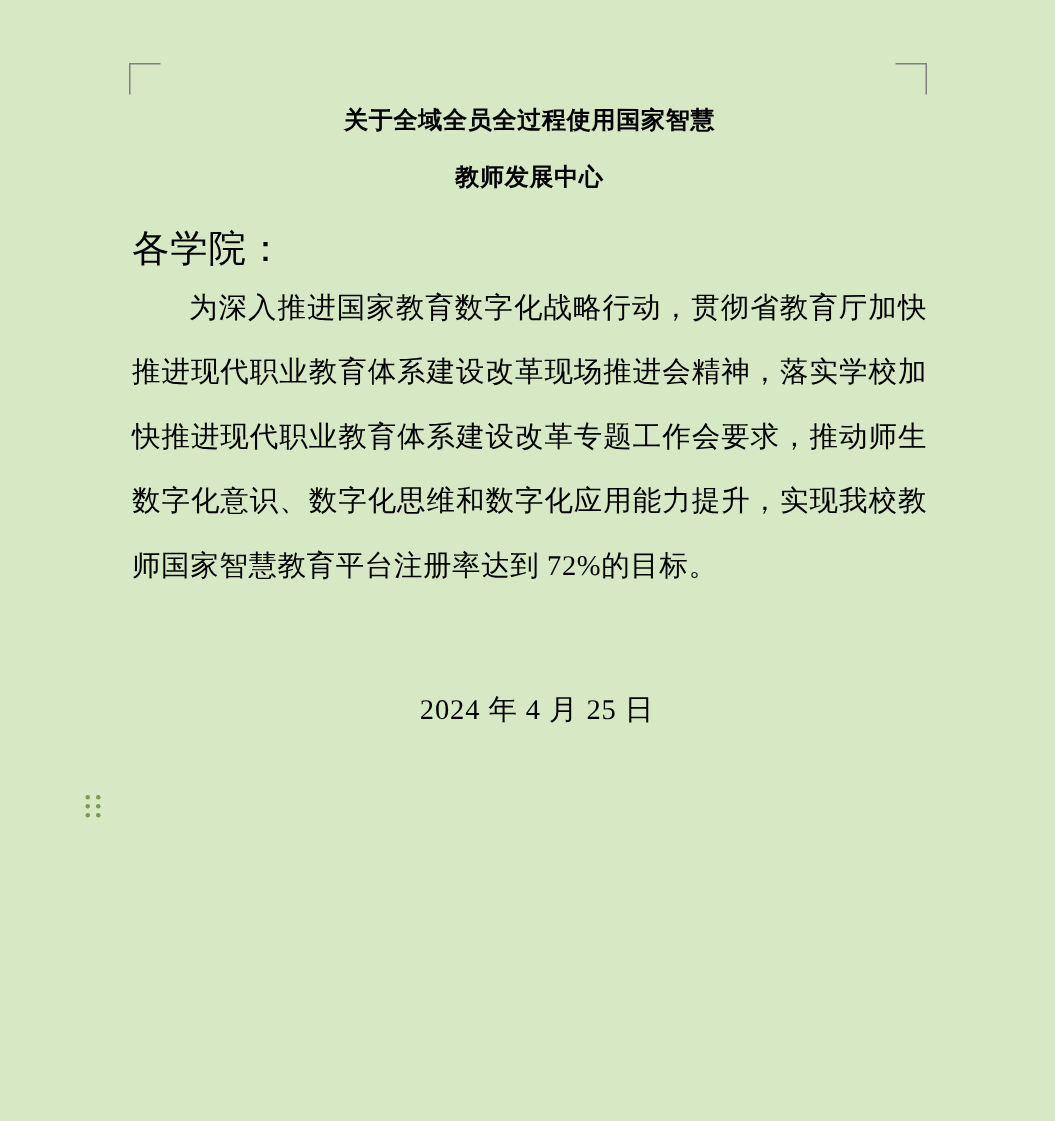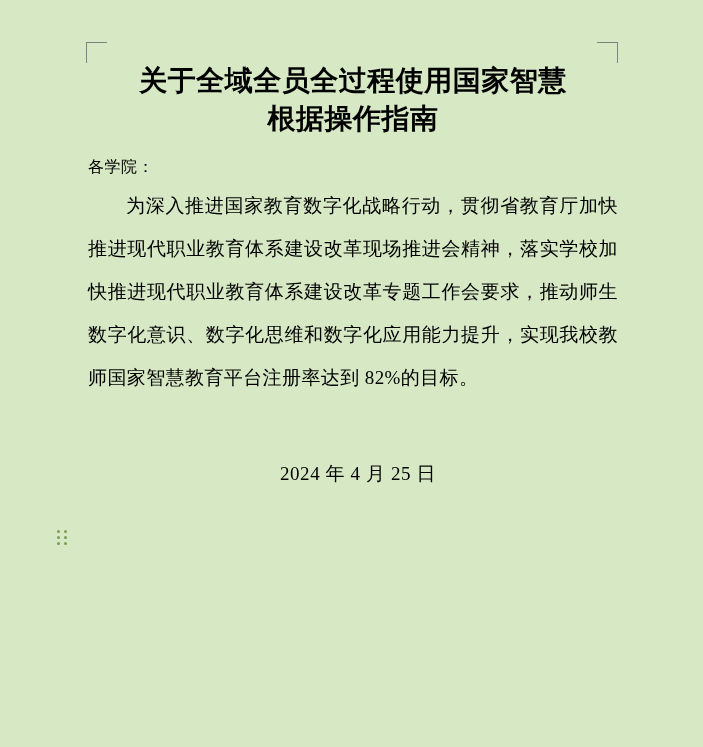--- a/index.html
+++ b/index.html
@@ -34,31 +34,31 @@
   .doc {
     position: absolute;
     left: 88px;
     top: 62px;
     width: 530px;
   }
 
   .title {
     text-align: center;
     font-weight: bold;
-    font-size: 28px;
+    font-size: 16px;
     line-height: 38px;
     letter-spacing: 0.5px;
     margin: 0 0 6px 0;
   }
   .title-line {
     display: block;
   }
 
   .salutation {
-    font-size: 16px;
+    font-size: 25px;
     line-height: 30px;
     margin: 14px 0 2px 0;
     letter-spacing: 0.5px;
   }
 
   .para {
     font-size: 19px;
     line-height: 43px;
     text-align: justify;
     text-justify: inter-ideograph;
@@ -110,26 +110,26 @@
 
 <div id="page">
 
   <div class="crop-mark crop-tl"></div>
   <div class="crop-mark crop-tr"></div>
 
   <div class="doc">
 
     <h1 class="title">
       <span class="title-line">关于全域全员全过程使用国家智慧</span>
-      <span class="title-line">根据操作指南</span>
+      <span class="title-line">教师发展中心</span>
     </h1>
 
     <p class="salutation">各学院：</p>
 
-    <p class="para">为深入推进国家教育数字化战略行动，贯彻省教育厅加快推进现代职业教育体系建设改革现场推进会精神，落实学校加快推进现代职业教育体系建设改革专题工作会要求，推动师生数字化意识、数字化思维和数字化应用能力提升，实现我校教师国家智慧教育平台注册率达到 82%的目标。</p>
+    <p class="para">为深入推进国家教育数字化战略行动，贯彻省教育厅加快推进现代职业教育体系建设改革现场推进会精神，落实学校加快推进现代职业教育体系建设改革专题工作会要求，推动师生数字化意识、数字化思维和数字化应用能力提升，实现我校教师国家智慧教育平台注册率达到 72%的目标。</p>
 
     <div class="signature">
       <span class="sig-line sig-date">2024 年 4 月 25 日</span>
     </div>
 
   </div>
 
   <div class="drag-handle">
     <i></i>
     <i></i>

